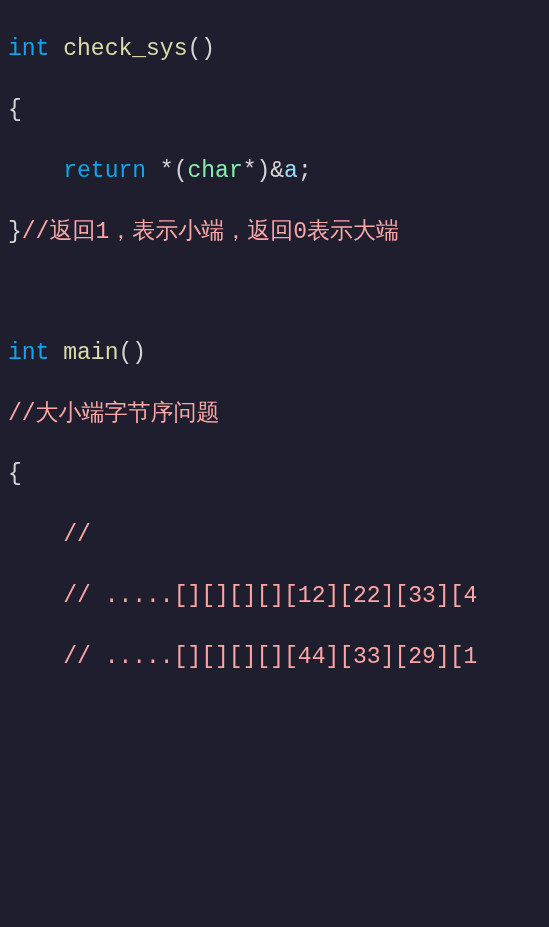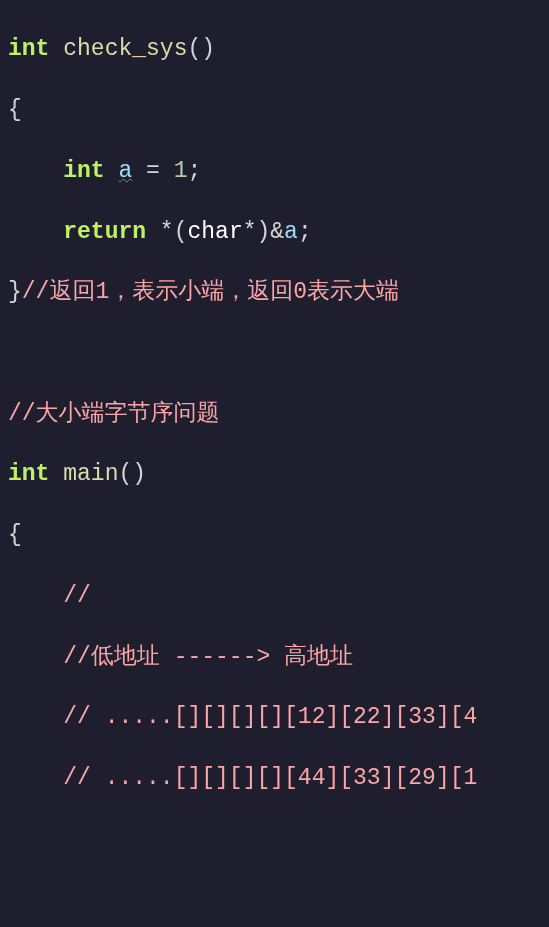--- a/index.html
+++ b/index.html
@@ -14,48 +14,46 @@
   }
   .editor {
     padding: 4px 0 4px 8px;
     white-space: pre;
     position: relative;
   }
   .line {
     white-space: pre;
     position: relative;
   }
-  .kw { color: #bef264; font-weight: bold; }          
+  .kw { color: #0ea5e9; }          
   .fn { color: #dcdcaa; }          
   .var { color: #9cdcfe; }         
   .num { color: #b5cea8; }         
   .cmt { color: #fca5a5; }         
   .punct { color: #d4d4d4; }       
   .op { color: #d4d4d4; }          
-  .type { color: #ffffff; }        
+  .type { color: #86efac; }        
   .squiggle {
     text-decoration: underline wavy #6a9955;
     text-decoration-thickness: 1px;
   }
 </style>
 </head>
 <body>
 
 <div class="editor">
 <div class="line"><span class="kw">int</span> <span class="fn">check_sys</span><span class="punct">()</span></div>
 <div class="line"><span class="punct">{</span></div>
-<div class="line">    <span class="kw">int</span> <span class="var squiggle">a</span><span class="op"> = </span><span class="num">1</span><span class="punct">;</span></div>
 <div class="line">    <span class="kw">return</span><span class="op"> *(</span><span class="type">char</span><span class="op">*)&amp;</span><span class="var">a</span><span class="punct">;</span></div>
 <div class="line"><span class="punct">}</span><span class="cmt">//返回1，表示小端，返回0表示大端</span></div>
 <div class="line"> </div>
+<div class="line"><span class="kw">int</span> <span class="fn">main</span><span class="punct">()</span></div>
 <div class="line"><span class="cmt">//大小端字节序问题</span></div>
-<div class="line"><span class="kw">int</span> <span class="fn">main</span><span class="punct">()</span></div>
 <div class="line"><span class="punct">{</span></div>
 <div class="line">    <span class="cmt">//</span></div>
-<div class="line">    <span class="cmt">//低地址 ------&gt; 高地址</span></div>
 <div class="line">    <span class="cmt">// .....[][][][][12][22][33][4</span></div>
 <div class="line">    <span class="cmt">// .....[][][][][44][33][29][1</span></div>
 <div class="line"> </div>
 
 
 
 
 
 
 

